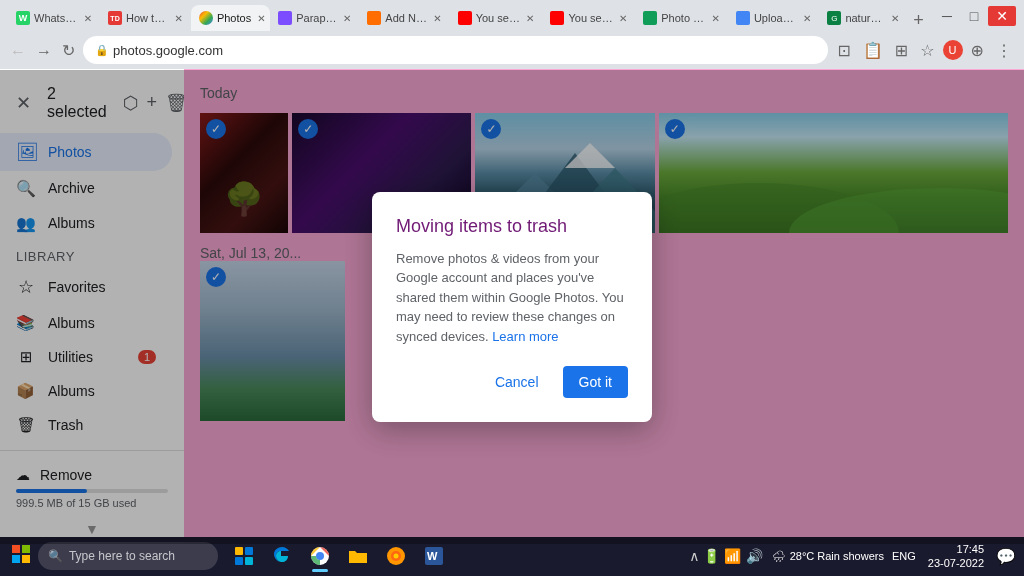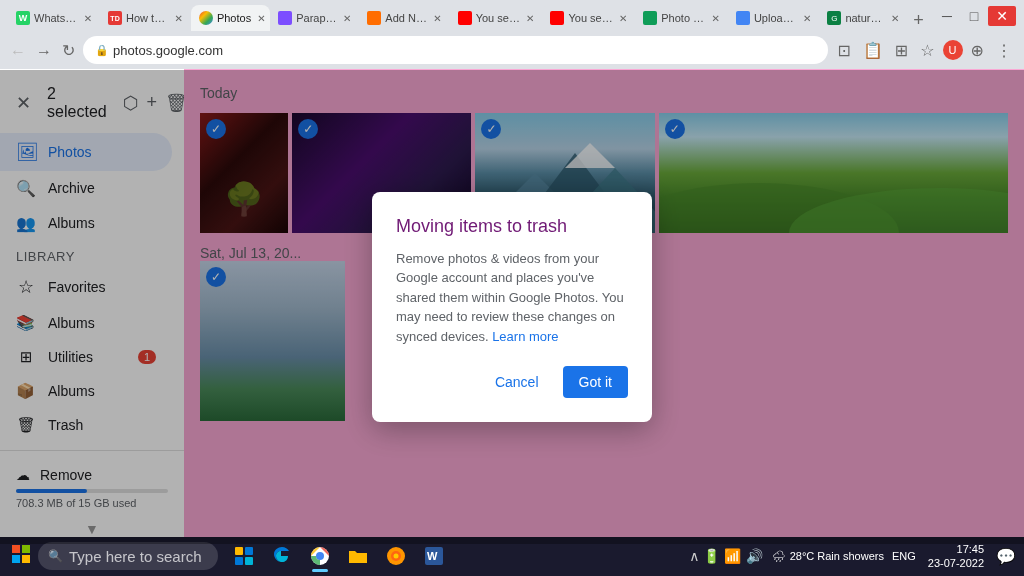--- a/index.html
+++ b/index.html
@@ -246,21 +246,21 @@
         <hr class="sidebar-divider">
 
         <div class="storage-section">
           <div class="storage-label">
             <span>☁</span>
             <span>Remove</span>
           </div>
           <div class="storage-bar-bg">
             <div class="storage-bar-fill"></div>
           </div>
-          <div class="storage-used">708.3 MB of 15 GB used</div>
+          <div class="storage-used">999.5 MB of 15 GB used</div>
         </div>
 
         <div class="scroll-indicator">
           <span>▼</span>
         </div>
       </div>
 
       <div class="main-content">
         <div class="section-label">Today</div>
 
@@ -357,21 +357,21 @@
       <svg width="18" height="18" viewBox="0 0 18 18">
         <rect x="0" y="0" width="8" height="8" fill="#f25022"></rect>
         <rect x="10" y="0" width="8" height="8" fill="#7fba00"></rect>
         <rect x="0" y="10" width="8" height="8" fill="#00a4ef"></rect>
         <rect x="10" y="10" width="8" height="8" fill="#ffb900"></rect>
       </svg>
     </div>
 
     <div class="search-bar">
       <span style="color:rgba(255,255,255,0.7);">🔍</span>
-      <span style="color:rgba(255,255,255,0.7);font-size:15px;">Type here to search</span>
+      <span style="color:rgba(255,255,255,0.7);font-size:12px;">Type here to search</span>
     </div>
 
     <div class="taskbar-apps">
       <div class="taskbar-app">
         <svg width="22" height="22" viewBox="0 0 22 22">
           <rect x="2" y="2" width="8" height="8" rx="1" fill="#ffb900"></rect>
           <rect x="12" y="2" width="8" height="8" rx="1" fill="#0078d7"></rect>
           <rect x="2" y="12" width="8" height="8" rx="1" fill="#0078d7"></rect>
           <rect x="12" y="12" width="8" height="8" rx="1" fill="#00b4d8"></rect>
         </svg>

